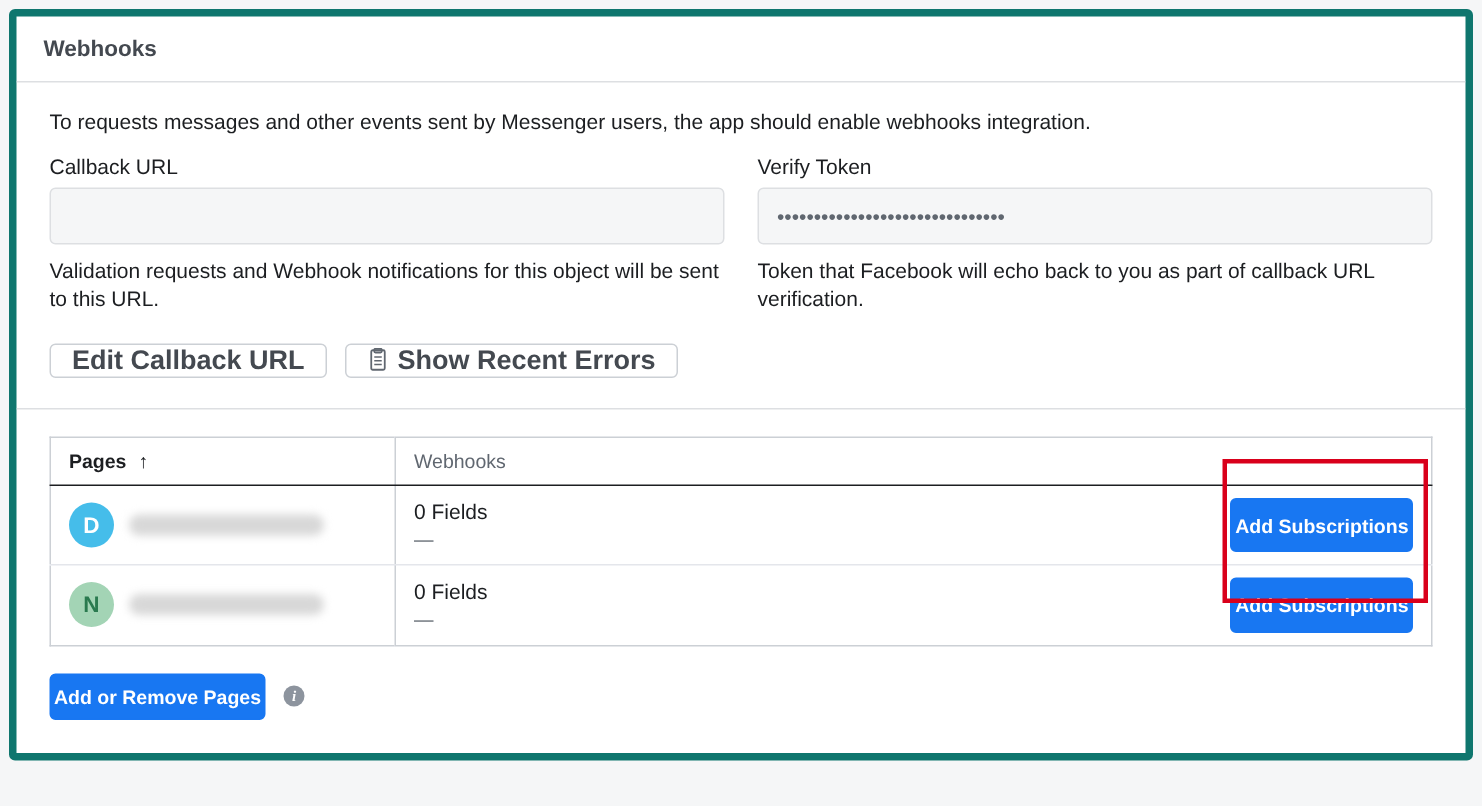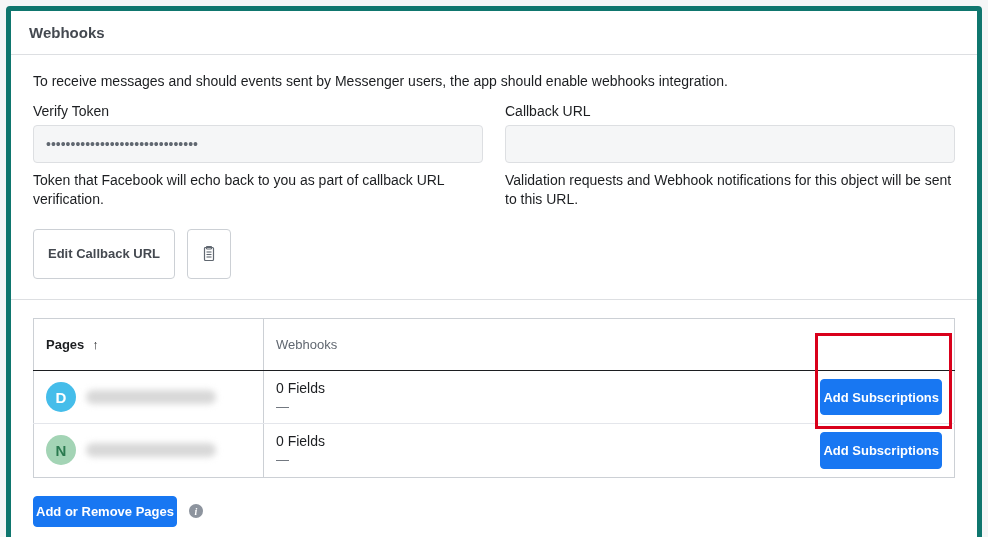--- a/index.html
+++ b/index.html
@@ -68,22 +68,22 @@
     }
     .btn-row {
       margin-top: 20px;
       display: flex;
       gap: 12px;
     }
     .btn-outline {
       background: #fff;
       border: 1px solid #ccd0d5;
       border-radius: 4px;
-      padding: 16px 14px;
-      font-size: 13px;
+      padding: 0 14px;
+      font-size: 18px;
       font-weight: 600;
       color: #444950;
       cursor: pointer;
       display: inline-flex;
       align-items: center;
       gap: 6px;
     }
     .icon-clipboard {
       width: 14px;
       height: 16px;
@@ -96,21 +96,21 @@
       width: 100%;
       border: 1px solid #ccd0d5;
       border-collapse: collapse;
       margin-bottom: 18px;
     }
     .pages-table th {
       text-align: left;
       font-size: 13px;
       font-weight: 600;
       color: #1c1e21;
-      padding: 18px 12px;
+      padding: 8px 12px;
       border-bottom: 1px solid #1c1e21;
     }
     .pages-table th:first-child {
       border-right: 1px solid #ccd0d5;
       width: 230px;
     }
     .th-pages {
       display: flex;
       align-items: center;
       gap: 8px;
@@ -212,53 +212,54 @@
 </head>
 <body>
 
 <div class="card">
 
   <div class="card-header">
     <h2>Webhooks</h2>
   </div>
 
   <div class="section-webhooks">
-    <p class="desc">To receive messages and should events sent by Messenger users, the app should enable webhooks integration.</p>
+    <p class="desc">To requests messages and other events sent by Messenger users, the app should enable webhooks integration.</p>
 
     <div class="two-col">
+      <div class="col">
+        <span class="field-label">Callback URL</span>
+        <div class="field-input-wrap">
+          <span></span>
+        </div>
+        <p class="field-help">Validation requests and Webhook notifications for this object will be sent to this URL.</p>
+      </div>
       <div class="col">
         <span class="field-label">Verify Token</span>
         <div class="field-input-wrap">
           <span>•••••••••••••••••••••••••••••••</span>
         </div>
         <p class="field-help">Token that Facebook will echo back to you as part of callback URL verification.</p>
-      </div>
-      <div class="col">
-        <span class="field-label">Callback URL</span>
-        <div class="field-input-wrap">
-          <span></span>
-        </div>
-        <p class="field-help">Validation requests and Webhook notifications for this object will be sent to this URL.</p>
       </div>
     </div>
 
     <div class="btn-row">
       <button class="btn-outline">
         <span>Edit Callback URL</span>
       </button>
       <button class="btn-outline">
         <span class="icon-clipboard">
           <svg viewBox="0 0 14 16" width="14" height="16">
               <rect x="2.5" y="1.5" width="9" height="13" rx="1" fill="none" stroke="#606770" stroke-width="1.2"></rect>
               <rect x="4.5" y="0.5" width="5" height="2.5" rx="0.8" fill="none" stroke="#606770" stroke-width="1.2"></rect>
               <line x1="4.5" y1="6" x2="9.5" y2="6" stroke="#606770" stroke-width="1.1"></line>
               <line x1="4.5" y1="8.5" x2="9.5" y2="8.5" stroke="#606770" stroke-width="1.1"></line>
               <line x1="4.5" y1="11" x2="9.5" y2="11" stroke="#606770" stroke-width="1.1"></line>
             </svg>
         </span>
+        <span>Show Recent Errors</span>
       </button>
     </div>
   </div>
 
   <div class="section-pages" style="position:relative;">
     <table class="pages-table">
       <thead>
         <tr>
           <th>
             <span class="th-pages">

